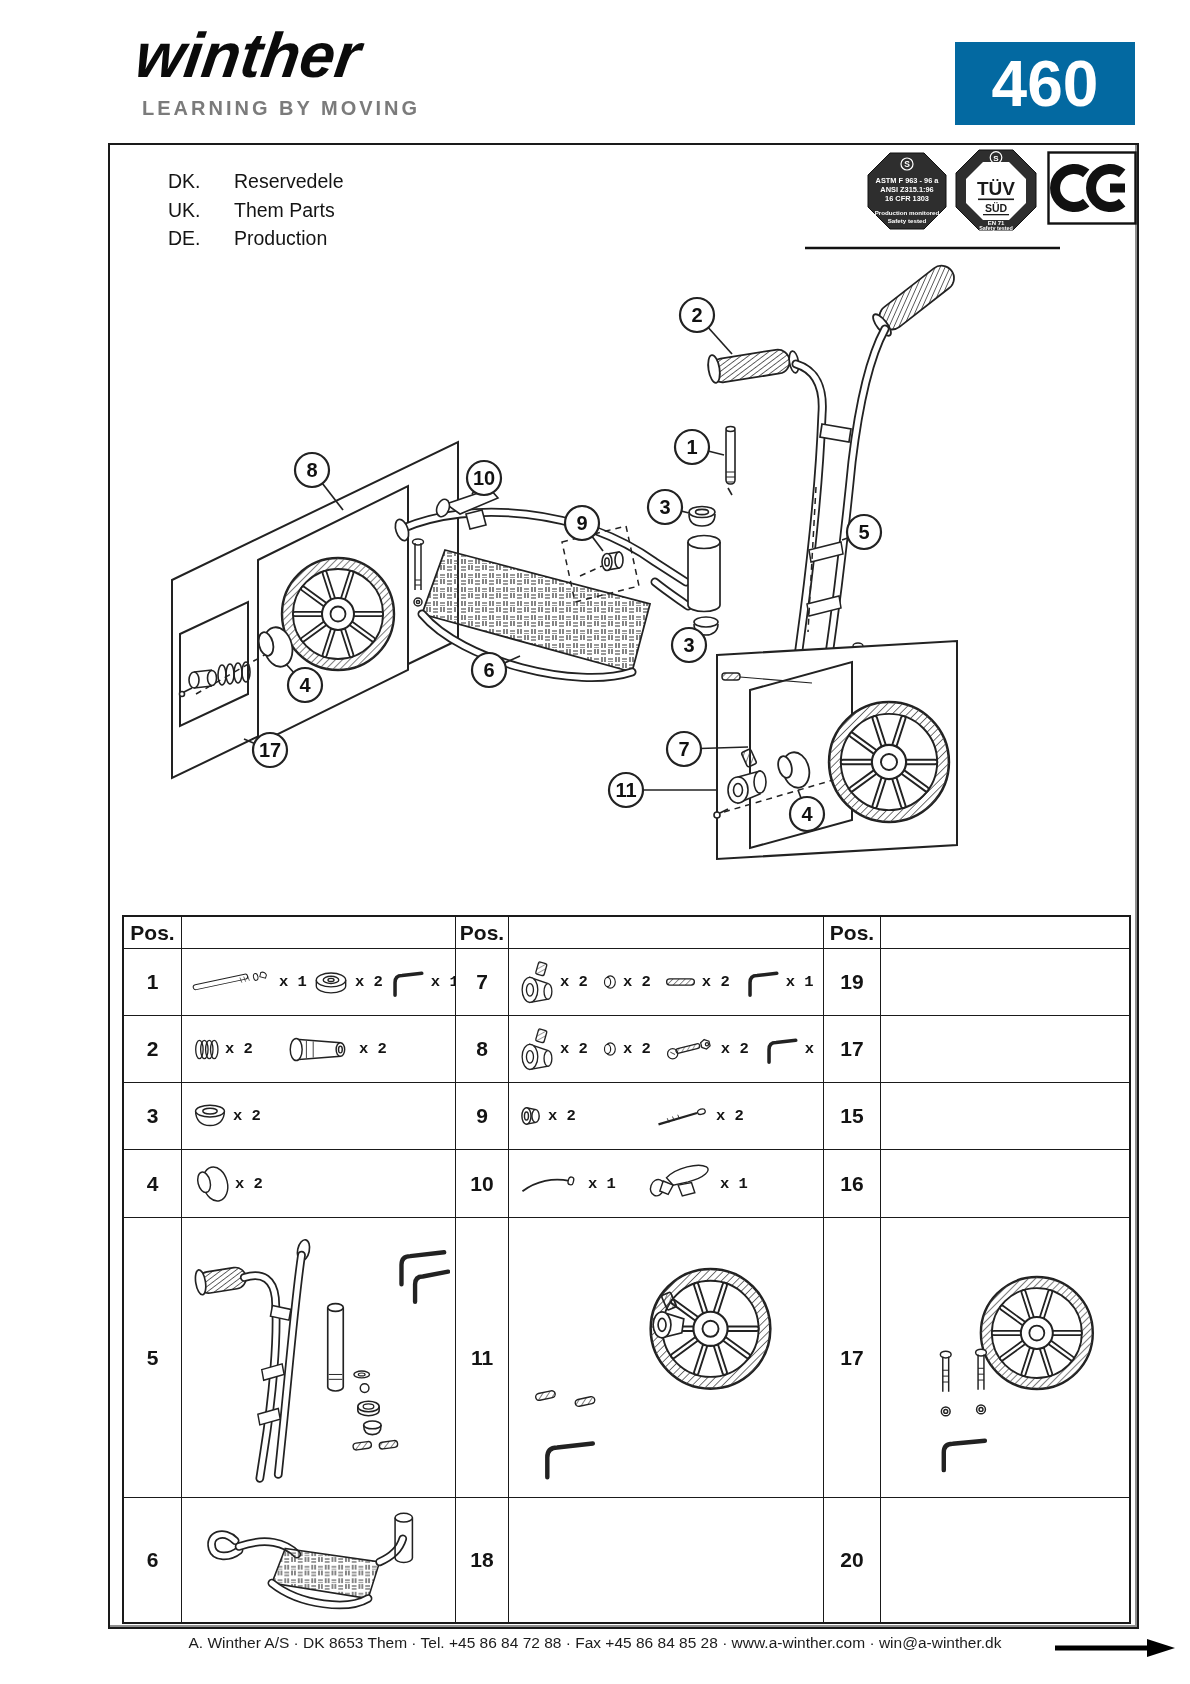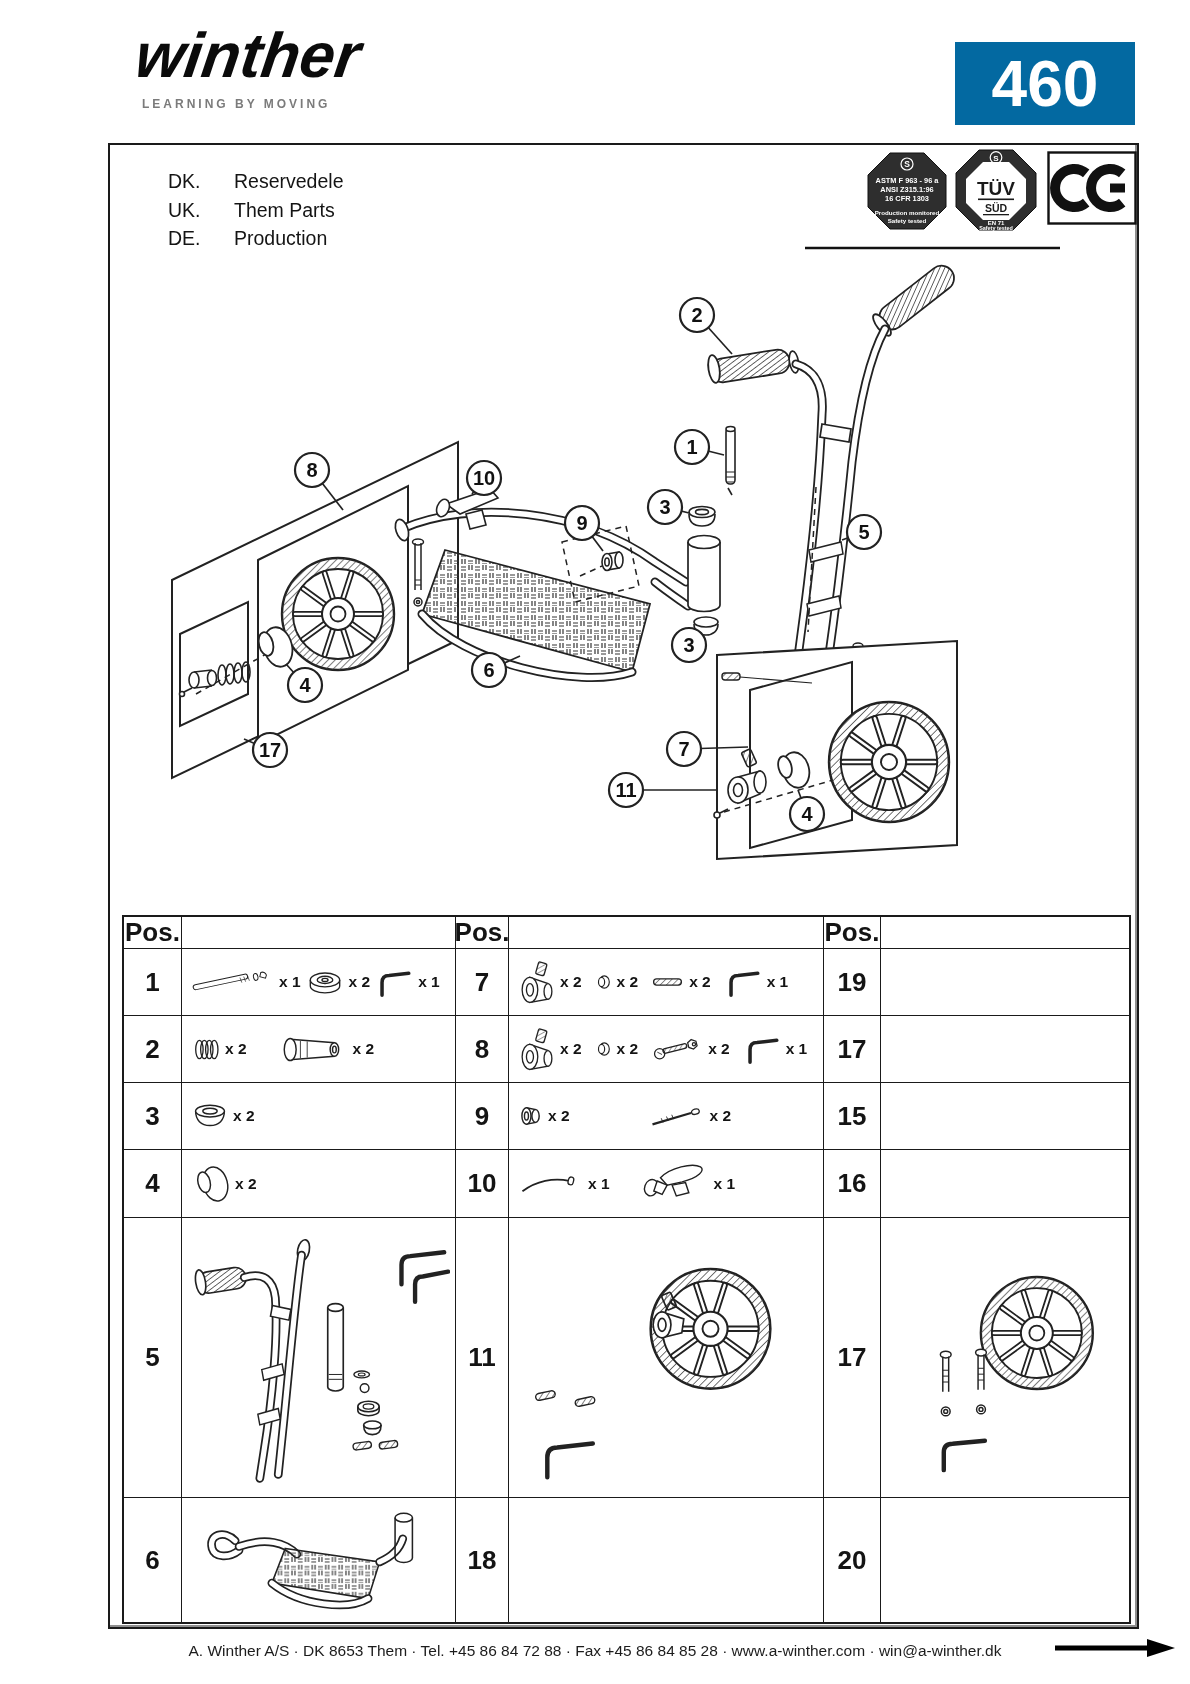--- a/index.html
+++ b/index.html
@@ -6,21 +6,21 @@
   body{
     width:1190px;height:1684px;position:relative;background:#ffffff;
     font-family:"Liberation Sans",sans-serif;color:#111;overflow:hidden;
   }
   .abs{position:absolute;}
   
   .logo{
     left:136px;top:20px;font-size:63px;font-weight:bold;font-style:italic;
     color:#0b0b0b;transform:skewX(-8deg);letter-spacing:0px;line-height:70px;
   }
-  .tagline{left:142px;top:97px;font-size:12px;font-weight:bold;color:#7b7b7b;letter-spacing:3px;}
+  .tagline{left:142px;top:97px;font-size:20px;font-weight:bold;color:#7b7b7b;letter-spacing:3px;}
   .model{
     left:955px;top:42px;width:180px;height:83px;background:#0369a1;color:#fff;
     font-size:64px;font-weight:bold;display:flex;align-items:center;justify-content:center;
   }
   
   .frame{
     left:108px;top:143px;width:1027px;height:1482px;border:2.5px solid #1a1a1a;
     box-shadow:inset -7px 0 0 -5px #8f8f8f, inset 0 -7px 0 -5px #8f8f8f;
   }
   .langs{left:30px;top:22px;font-size:19.5px;line-height:28.5px;color:#141414;margin-left:28px;}
@@ -43,27 +43,27 @@
     display:grid;grid-template-columns:58px 274px 53px 315px 57px 248px;
     grid-template-rows:32px 67px 67px 67px 68px 280px 124px;
     border:2px solid #1a1a1a;background:#fff;
   }
   .ptable>div{
     border-right:1.5px solid #1a1a1a;border-bottom:1.5px solid #1a1a1a;
     display:flex;align-items:center;overflow:hidden;
   }
   .ptable>div.lastcol{border-right:none;}
   .ptable>div.lastrow{border-bottom:none;}
-  .chead,.cpos{justify-content:center;font-weight:bold;font-size:26px;color:#141414;}
-  .citem{padding-left:10px;gap:5px;}
+  .chead,.cpos{justify-content:center;font-weight:bold;font-size:21px;color:#141414;}
+  .citem{padding-left:10px;gap:5px;font-family:Liberation Mono, monospace;}
   .citem.center{justify-content:center;padding-left:0;}
   .qty{font-weight:bold;font-size:15.5px;white-space:nowrap;color:#141414;}
   .pi{display:block;flex:none;}
   
-  .footer{left:0;top:1634px;width:1190px;text-align:center;font-size:15.5px;color:#1c1c1c;margin-top:8px;}
+  .footer{left:0;top:1634px;width:1190px;text-align:center;font-size:15.5px;color:#1c1c1c;}
   .arrowbox{left:1053px;top:1637px;}
 </style>
 </head>
 <body>
 
 <svg width="0" height="0" style="position:absolute" aria-hidden="true">
 <defs>
   <pattern id="hp" width="5" height="5" patternUnits="userSpaceOnUse" patternTransform="rotate(45)">
     <line x1="0" y1="0" x2="0" y2="5" stroke="#444" stroke-width="1.4"></line>
   </pattern>

